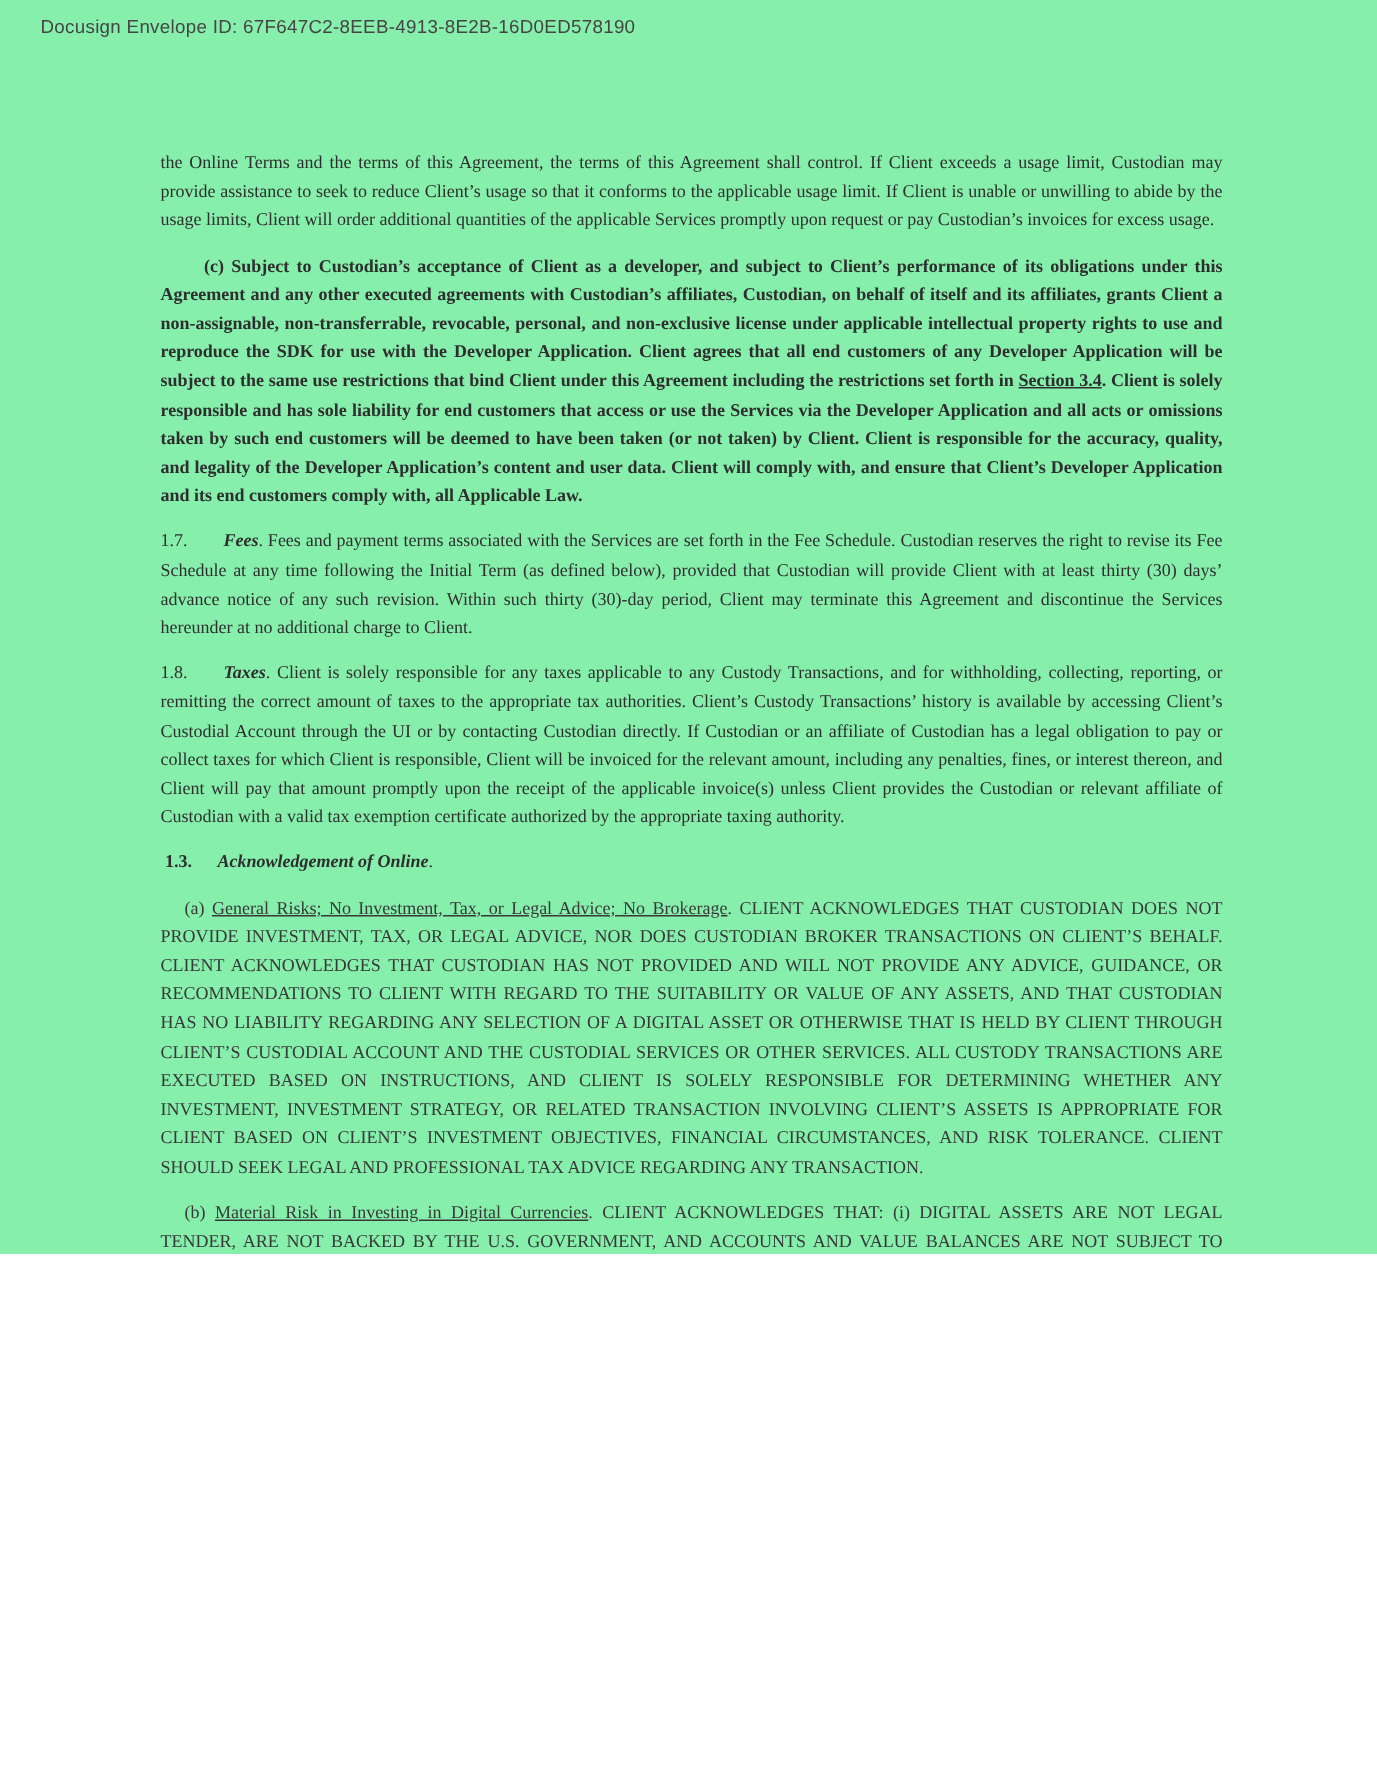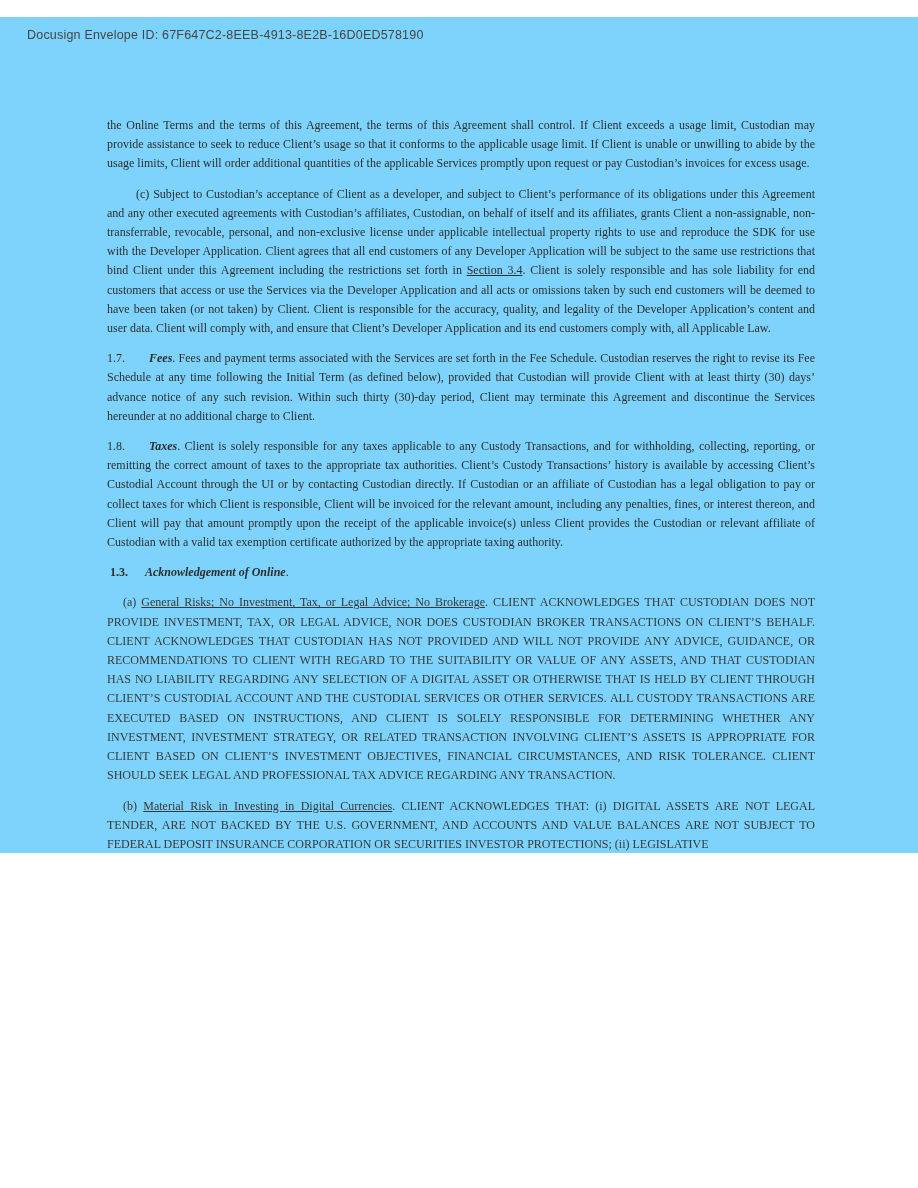--- a/index.html
+++ b/index.html
@@ -1,35 +1,34 @@
 <!DOCTYPE html>
 <html><head>
 <meta charset="utf-8">
 <style>
   html,body{margin:0;padding:0;background:#ffffff;}
   .page{
     position:relative;
     width:918px;height:836px;
-    background:#7dd3fc;
+    background:#86efac;
     overflow:hidden;
     font-family:"Liberation Serif", serif;
-    margin-top:17px;
   }
   .docusign-header{
     position:absolute;left:27px;top:11px;
     font-family:"Liberation Sans", sans-serif;
     font-size:12.5px;color:#454545;letter-spacing:0.2px;
   }
   .doc-body{
     position:absolute;left:107px;top:99px;width:708px;
     font-size:12px;line-height:19.2px;color:#2e2e2e;
     text-align:justify;
   }
   .doc-body p{margin:0 0 11px 0;}
-  .indent-lg{text-indent:29px;}
+  .indent-lg{text-indent:29px;font-weight:bold;}
   .indent-sm{text-indent:16px;}
   .bold{font-weight:bold;font-style:italic;}
   .underline{text-decoration:underline;}
   .sec-num{display:inline-block;width:42px;font-weight:normal;text-indent:0;}
   .sec-num-19{display:inline-block;width:35px;margin-left:3px;font-weight:bold;text-indent:0;}
   .caps-para{color:#383838;}
   .footer-note{
     position:absolute;left:110px;top:1122px;
     font-family:Liberation Mono, monospace;
     font-size:14px;color:#3a3a3a;

